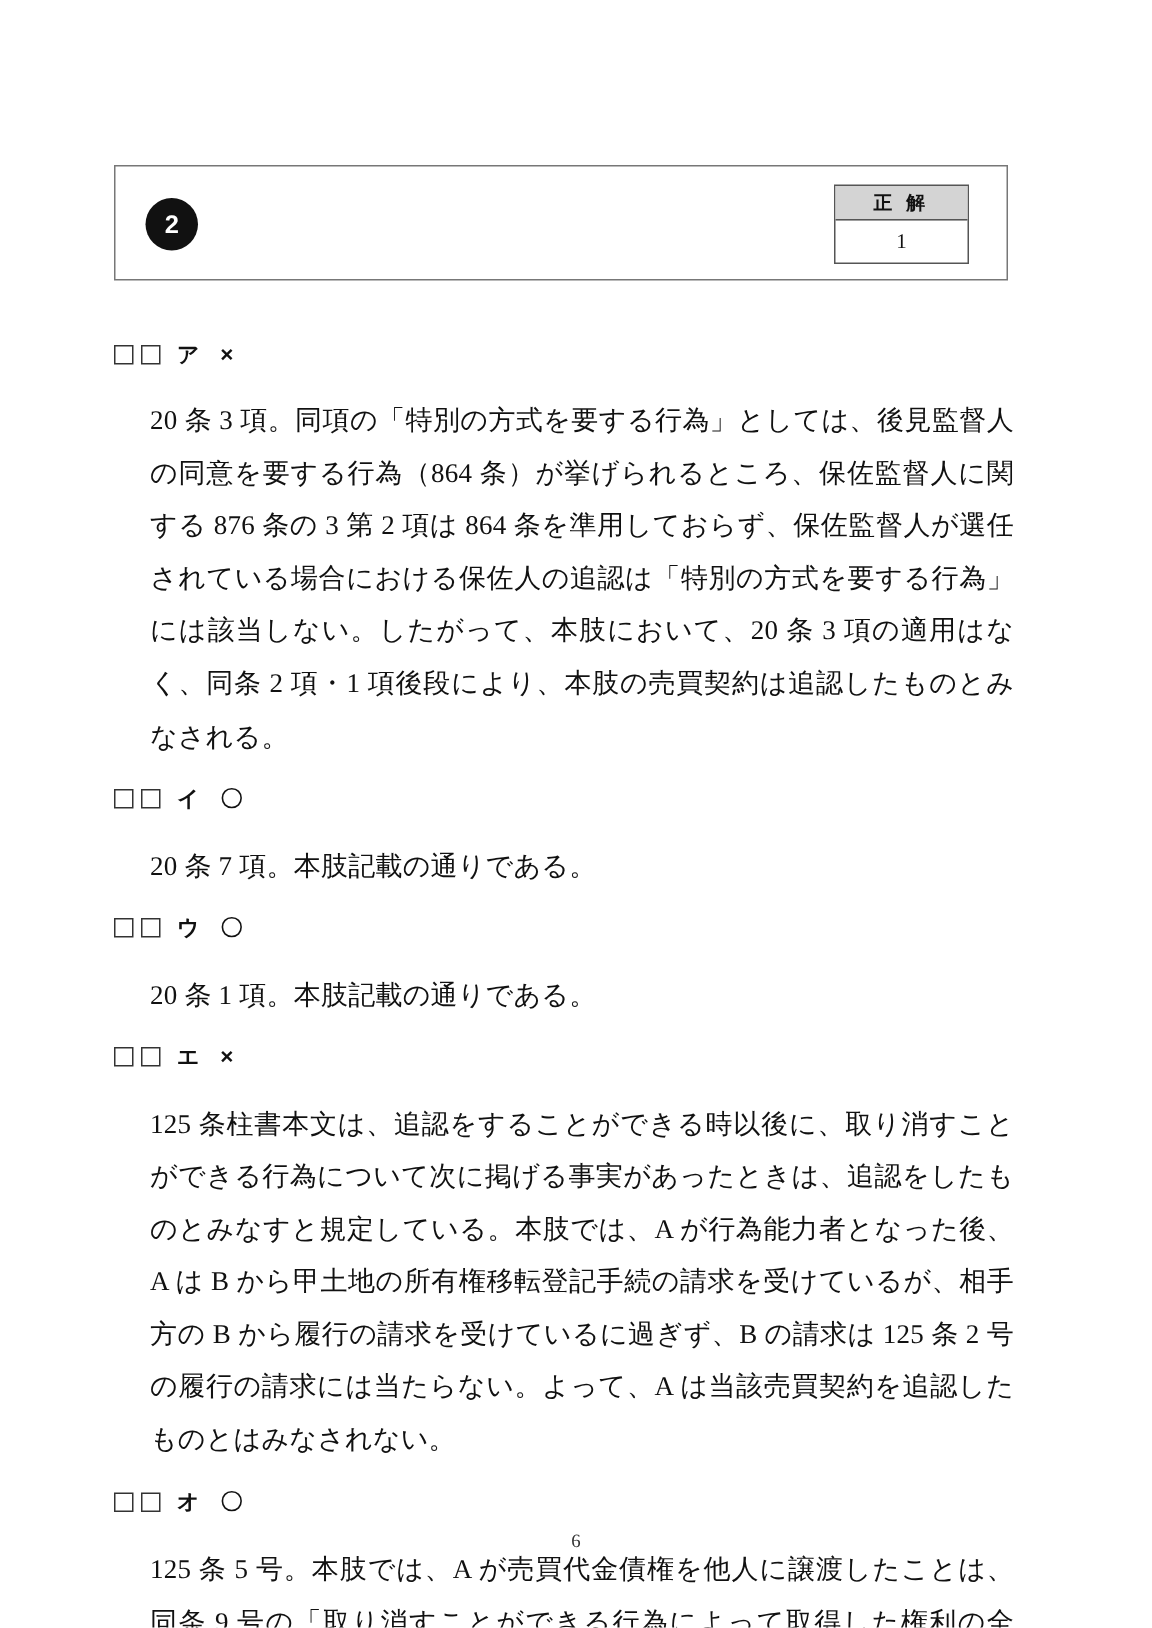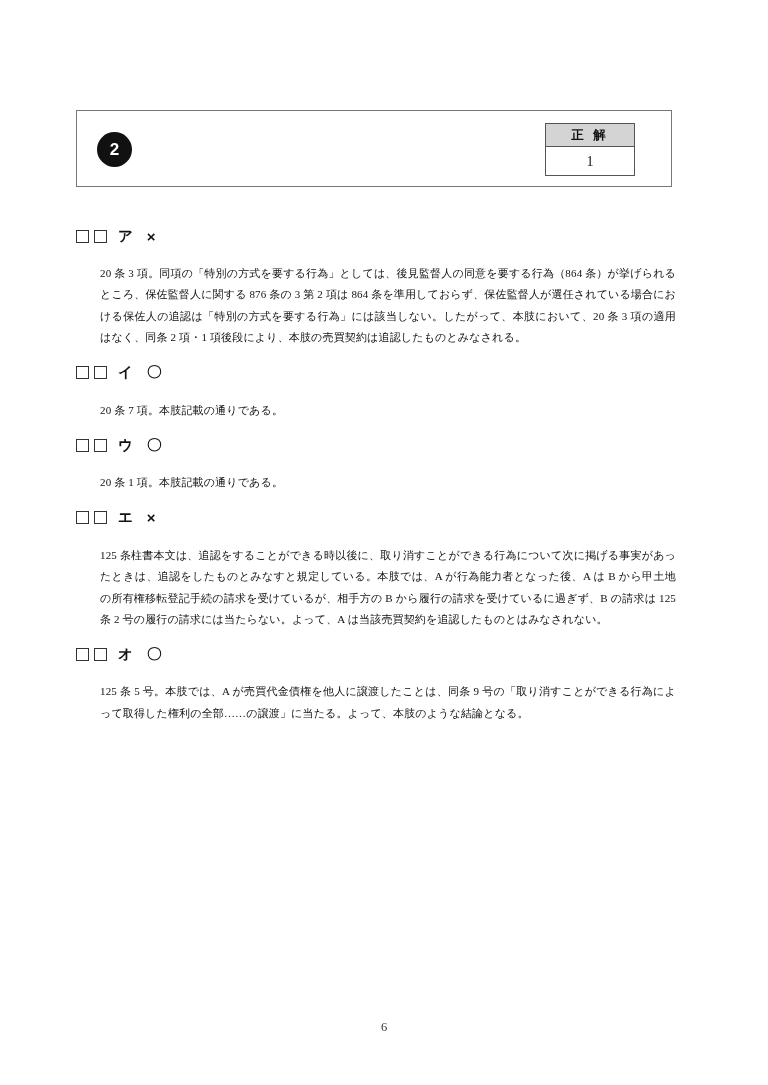--- a/index.html
+++ b/index.html
@@ -62,21 +62,21 @@
     font-size: 16.5px;
     font-weight: bold;
     line-height: 1.55;
     color: #111;
     letter-spacing: 0.5px;
   }
 
   
   .answer-box {
     position: absolute;
-    left: 468px;
+    left: 479px;
     top: 12px;
     width: 90px;
     height: 53px;
     border: 1px solid #555;
     box-sizing: border-box;
     background: #fff;
   }
   .answer-head {
     height: 23px;
     background: #d4d4d4;
@@ -139,21 +139,21 @@
   }
   .item-mark {
     font-family: "Liberation Sans", sans-serif;
     font-size: 15px;
     font-weight: bold;
     color: #111;
   }
   .item-body {
     margin-left: 24px;
     width: 576px;
-    font-size: 11px;
+    font-size: 18px;
     line-height: 1.95;
     text-align: justify;
     text-justify: inter-ideograph;
     color: #111;
     letter-spacing: 0.15px;
     margin-top: 16px;
   }
 
   .page-number {
     position: absolute;

